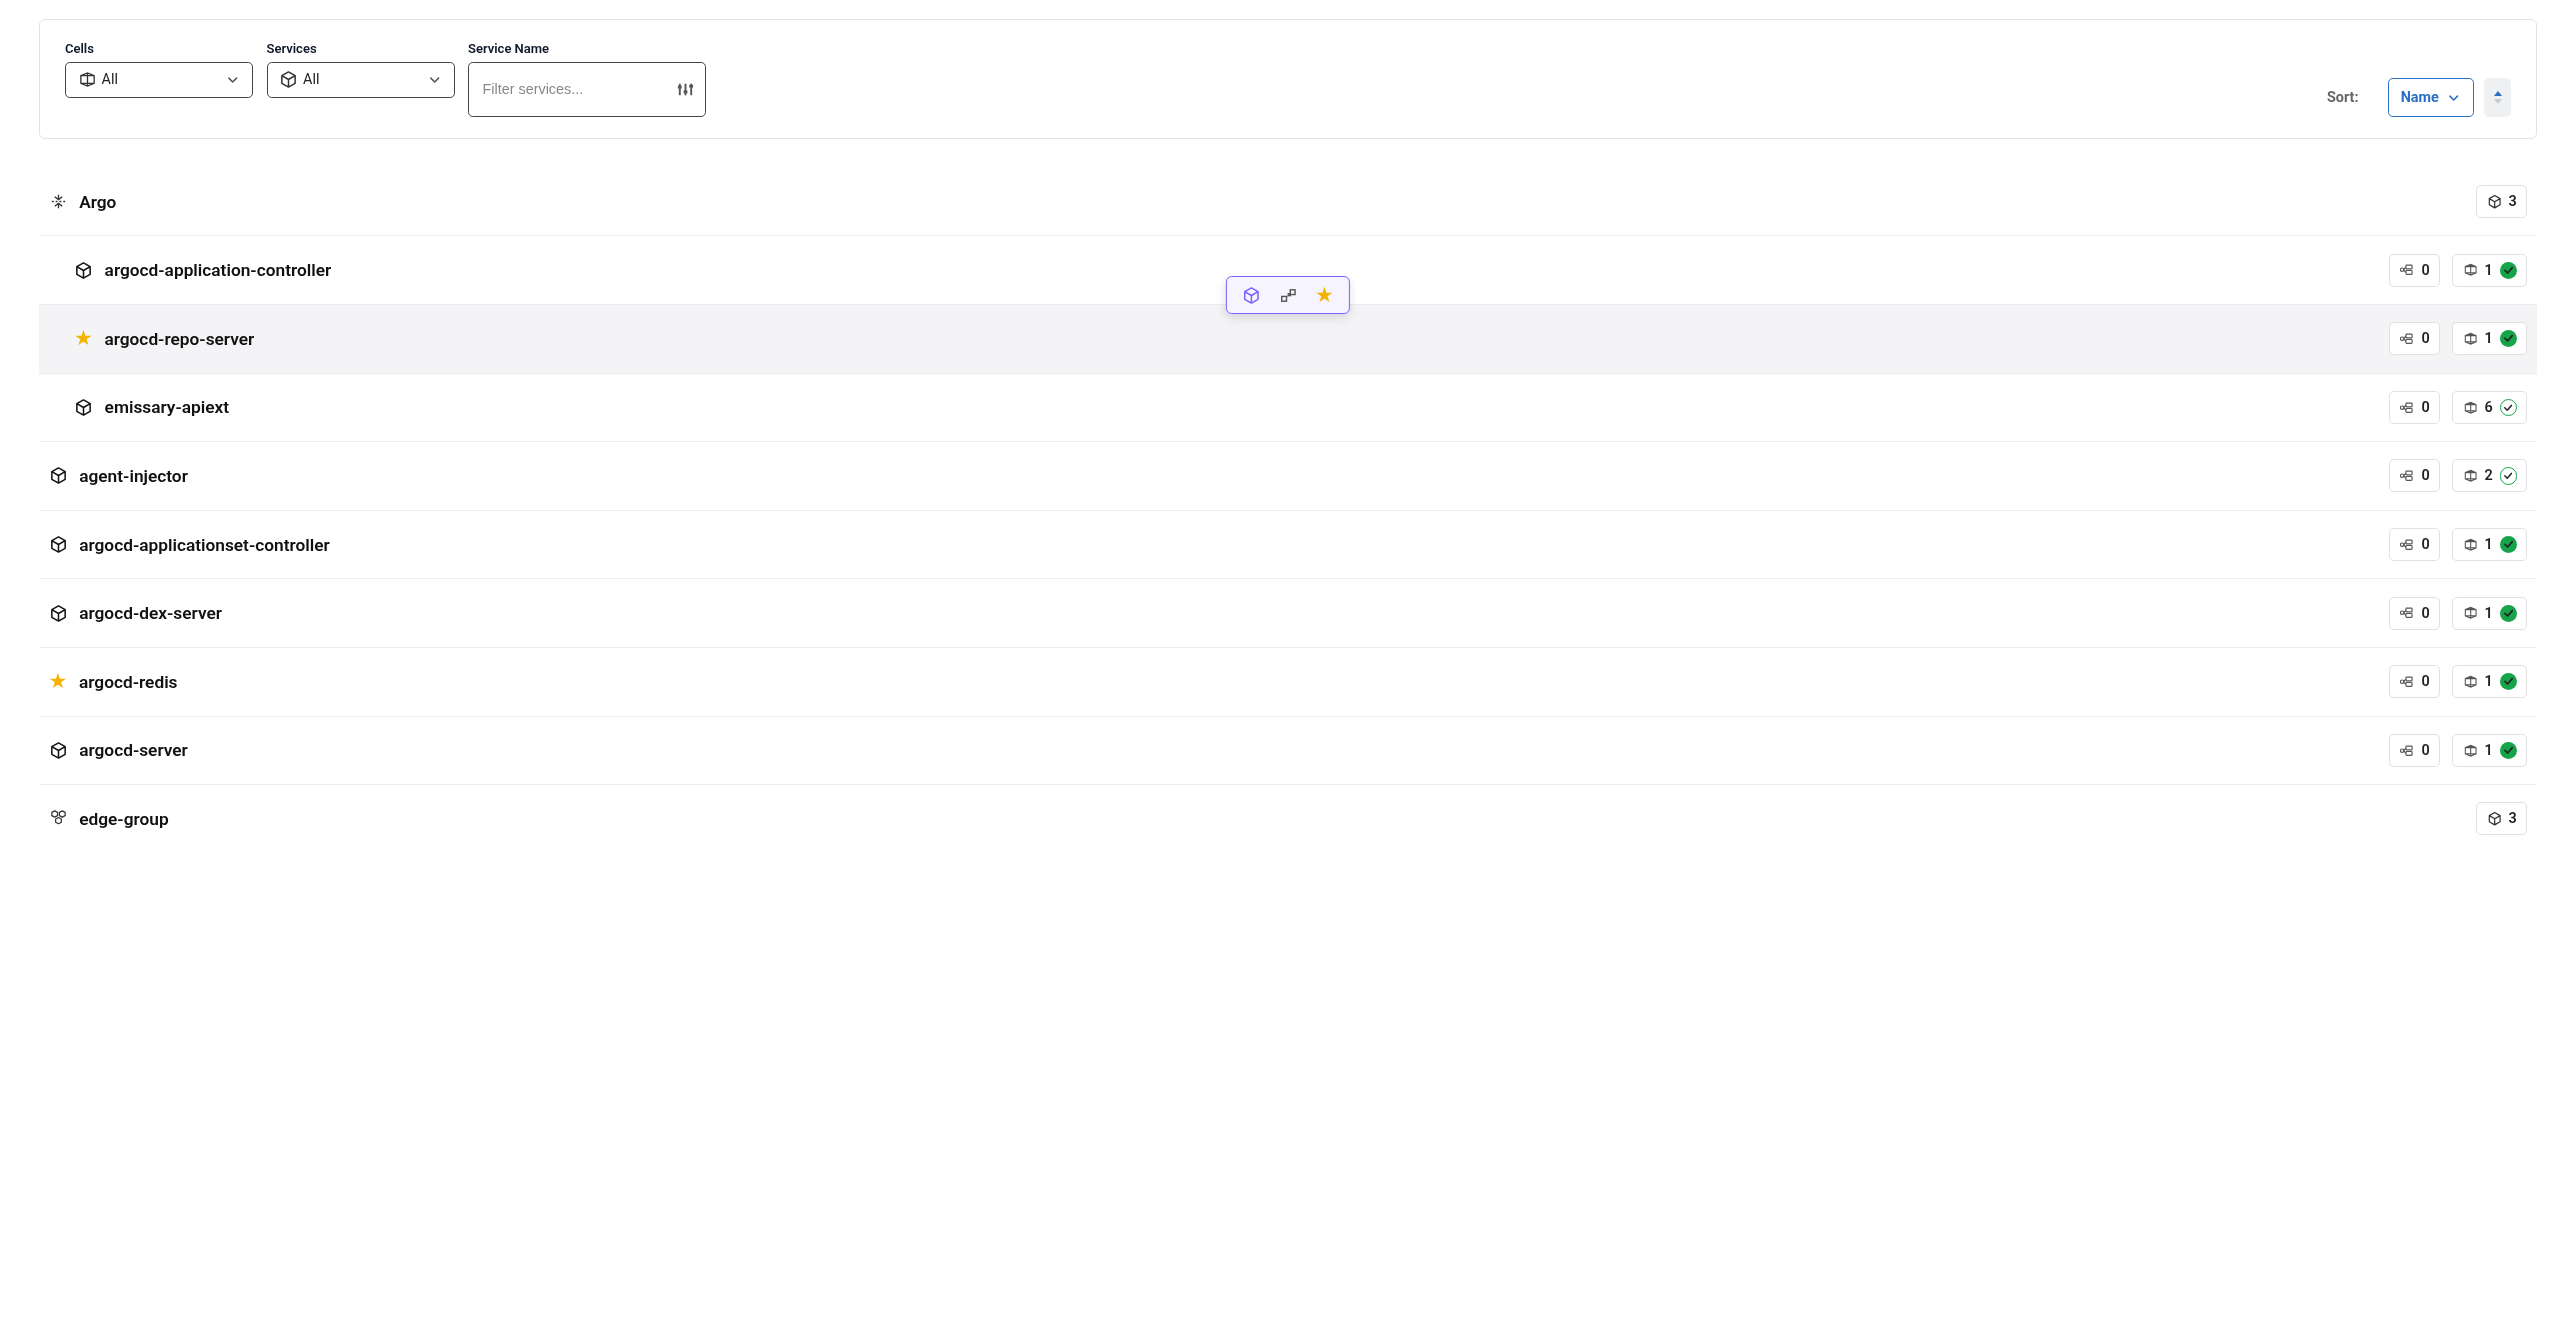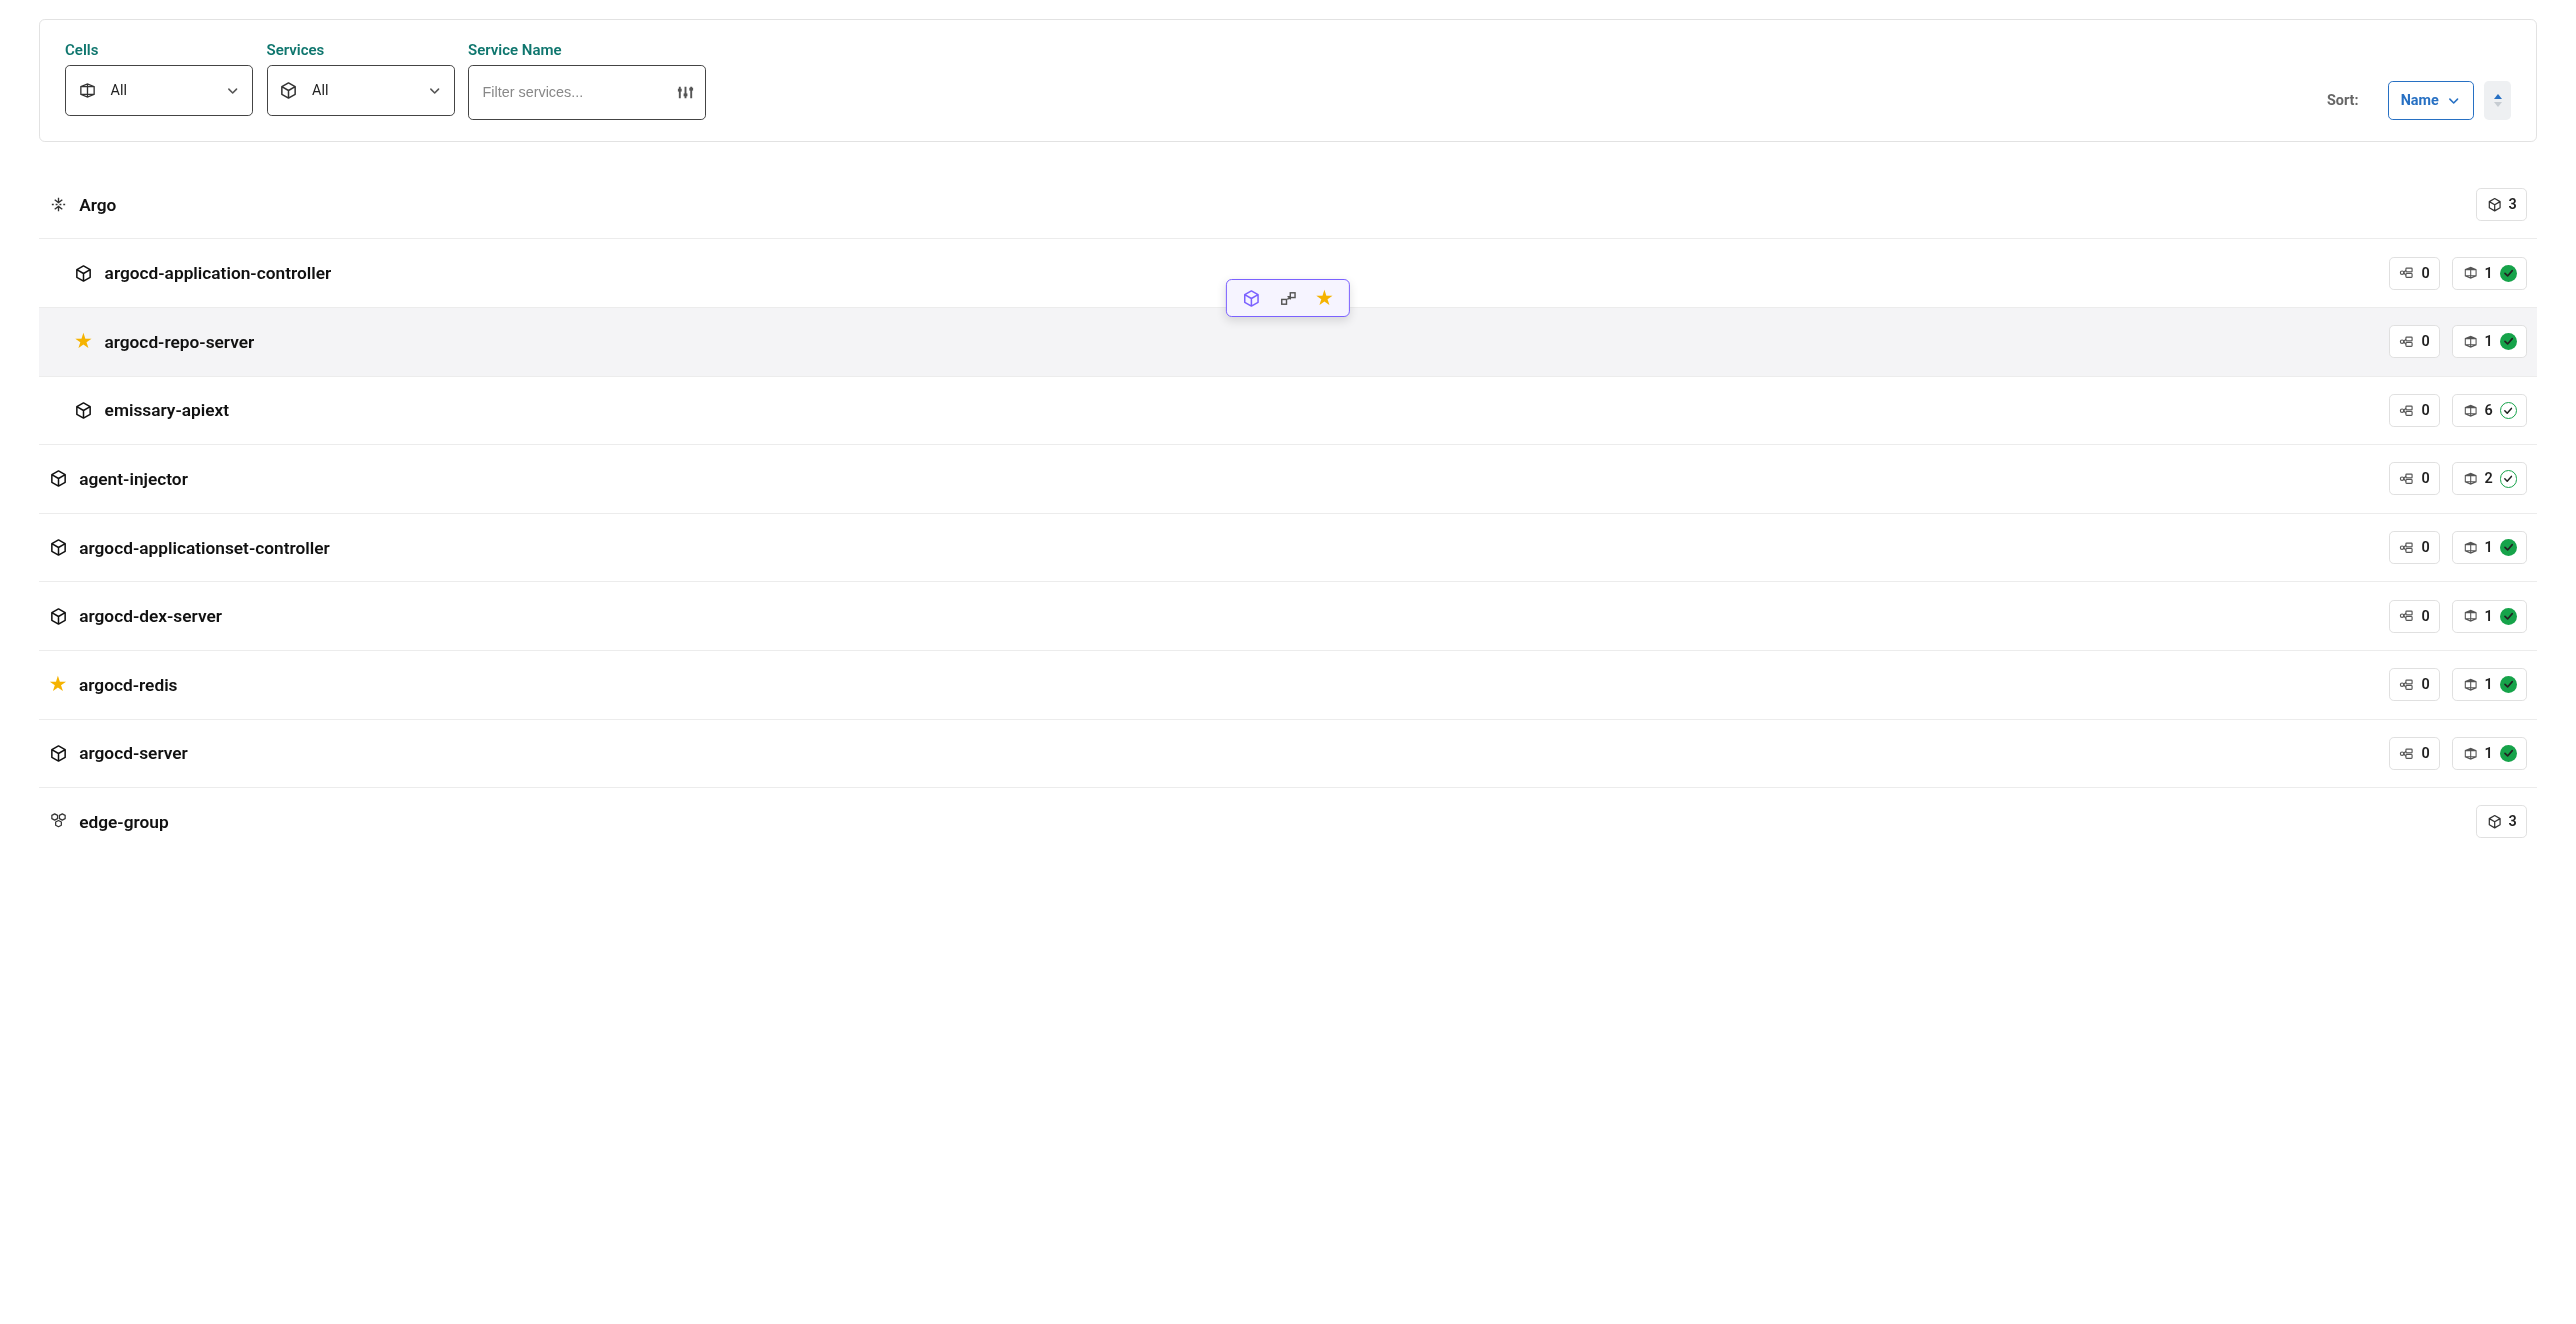--- a/index.html
+++ b/index.html
@@ -44,29 +44,29 @@
 .filters-row {
   display: flex;
   align-items: flex-end;
   justify-content: space-between;
 }
 .filters-left {
   display: flex;
   gap: 13.5px;
 }
 .filter-block { display: flex; flex-direction: column; gap: 5.8px; }
-.filter-label { font-size: 15px; font-weight: 600; color: #0f766e; }
+.filter-label { font-size: 13px; font-weight: 600; color: #0f172a; }
 .select-box {
   border: 1px solid #444;
   border-radius: 4.8px;
-  height: 51px;
+  height: 36px;
   display: flex;
   align-items: center;
   padding: 0 11.6px;
-  gap: 14px;
+  gap: 5px;
   min-width: 188px;
   cursor: pointer;
   background: #fff;
 }
 .select-box .spacer { flex: 1; }
 .select-box .val { font-size: 14.4px; color: #222; }
 .input-box {
   border: 1px solid #444;
   border-radius: 4.8px;
   height: 55px;

